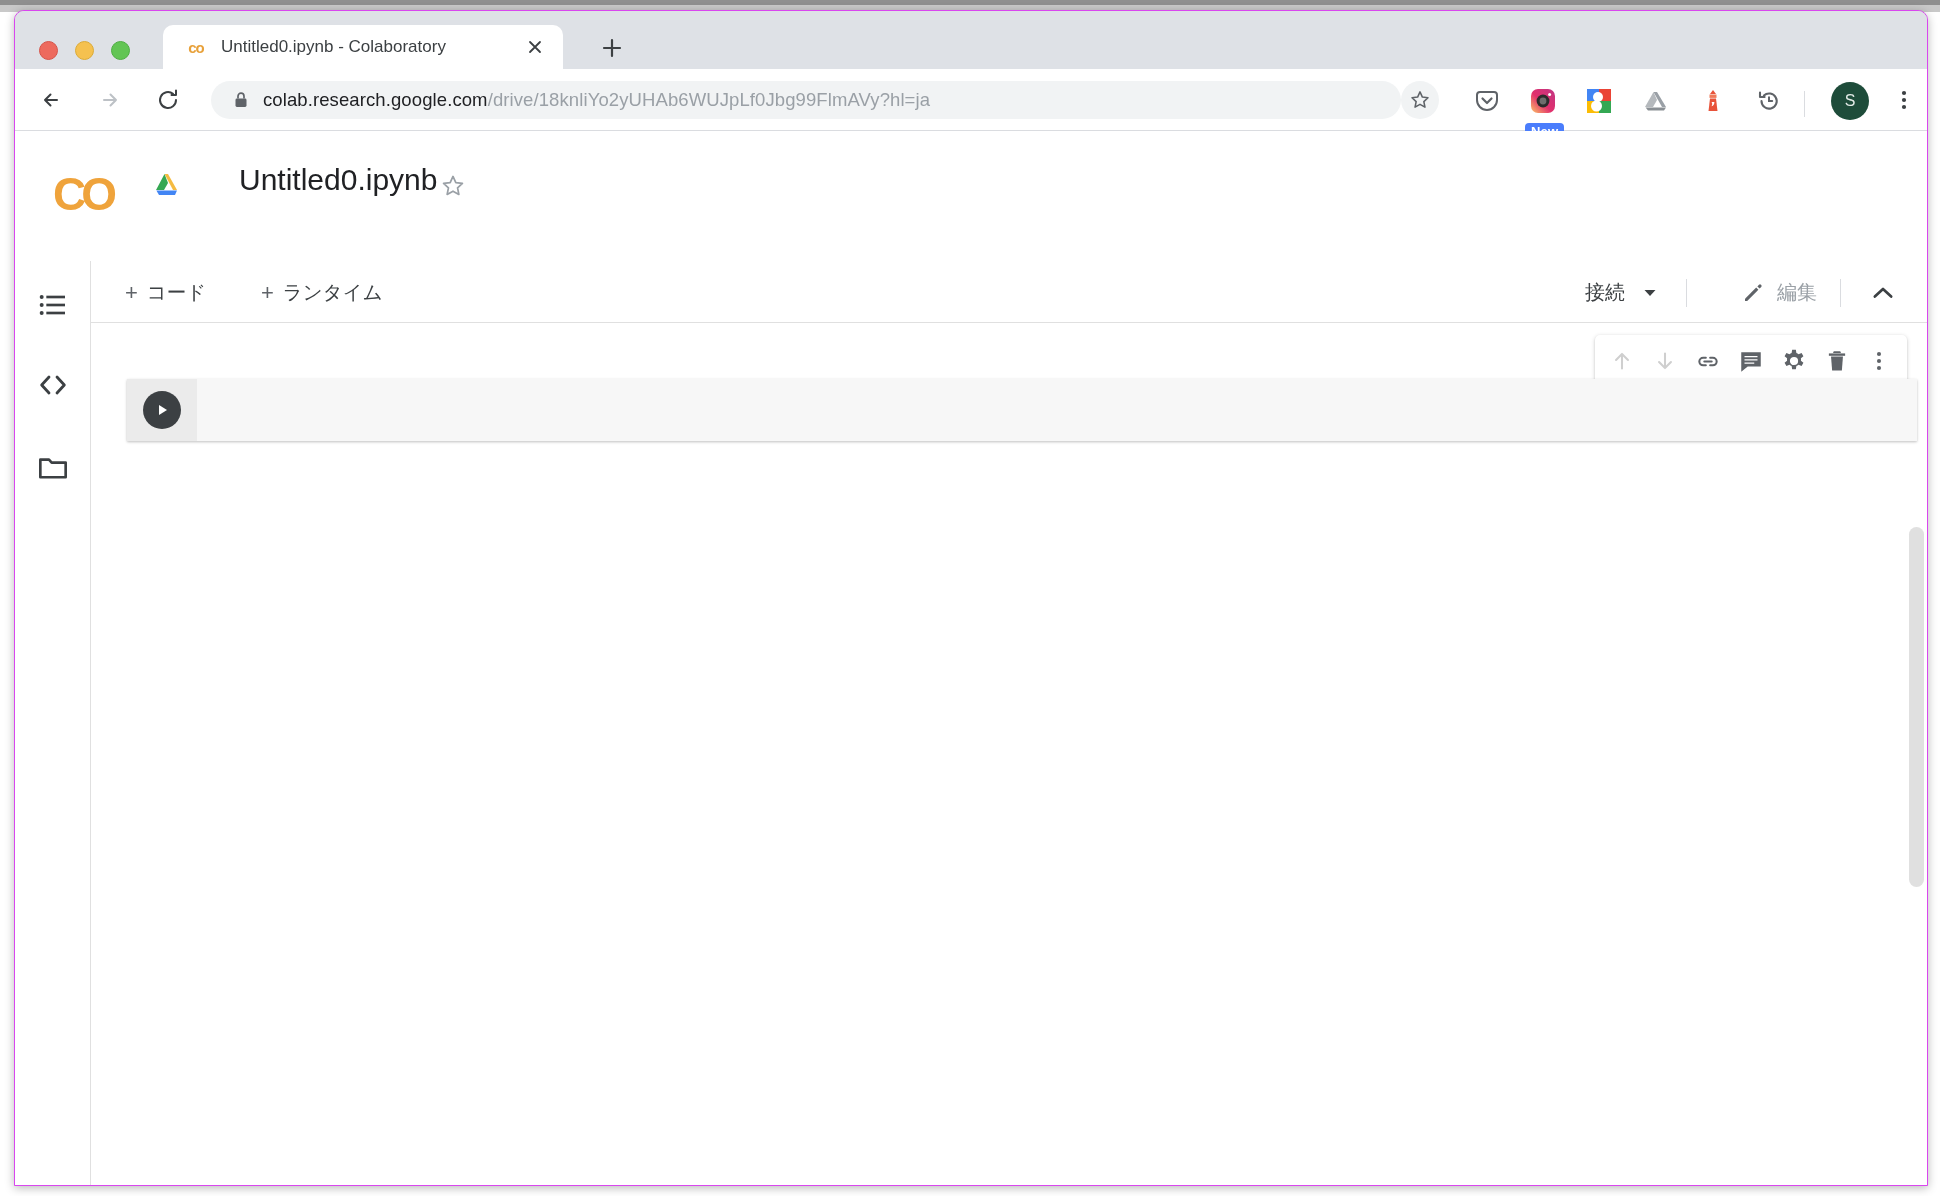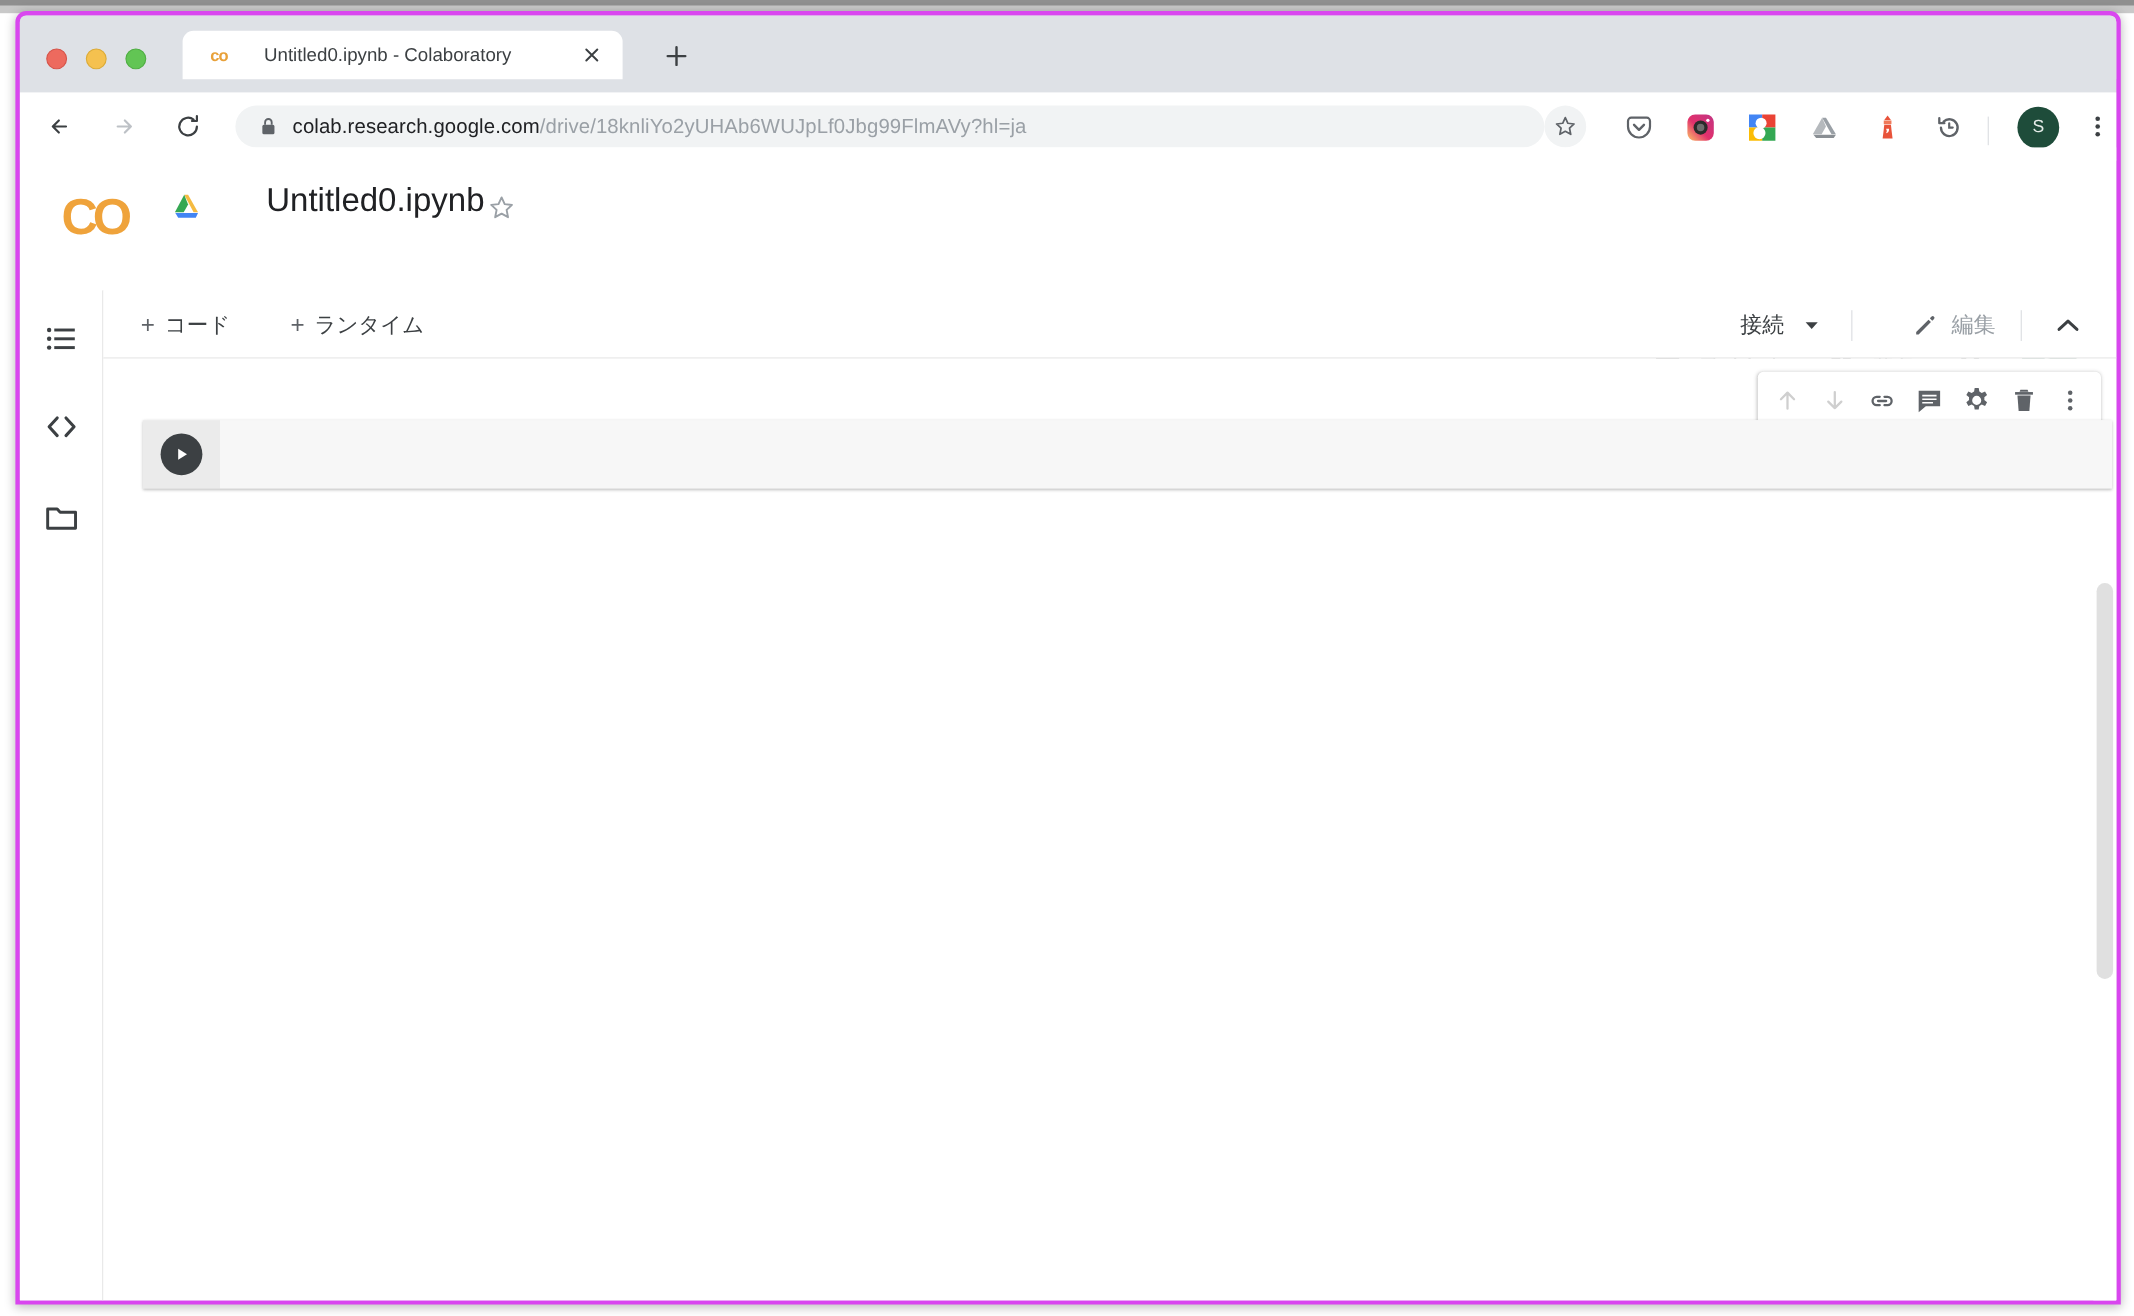--- a/index.html
+++ b/index.html
@@ -10,21 +10,21 @@
     overflow: hidden;
   }
 
   
   #window-frame {
     position: absolute;
     left: 14px; top: 10px;
     width: 1914px; height: 1176px;
     background: #dee1e6;
     border-radius: 10px 10px 0 0;
-    border: 4px solid #d946ef;
+    border: 1px solid #d946ef;
     overflow: hidden;
     box-shadow: 0 2px 10px rgba(0,0,0,.28);
   }
   #desk-strip {
     position: absolute; left: 0; top: 0; width: 1940px; height: 12px;
     background: #c9c9c9;
   }
   #desk-strip-dark {
     position: absolute; left: 0; top: 0; width: 1940px; height: 5px;
     background: #8f8f8f;
@@ -46,36 +46,36 @@
     background: #ffffff;
     border-radius: 10px 10px 0 0;
     display: flex; align-items: center;
   }
   #tab-favicon {
     margin-left: 22px; width: 22px; height: 22px;
     display: flex; align-items: center; justify-content: center;
     font-weight: bold; font-size: 15px; color: #e8a13a; letter-spacing: -1px;
   }
   #tab-title {
-    margin-left: 30px; font-size: 17px; color: #3c4043;
+    margin-left: 14px; font-size: 17px; color: #3c4043;
     white-space: nowrap; overflow: hidden; text-overflow: ellipsis;
     max-width: 270px;
   }
   #tab-close {
     position: absolute; right: 18px; top: 12px;
     width: 20px; height: 20px; cursor: pointer;
   }
   #newtab-button {
     position: absolute; left: 582px; top: 22px;
     width: 30px; height: 30px; cursor: pointer;
   }
 
   
   #toolbar {
-    position: absolute; left: 0; top: 70px; width: 100%; height: 62px;
+    position: absolute; left: 0; top: 58px; width: 100%; height: 62px;
     background: #ffffff;
     border-bottom: 1px solid #dadce0;
   }
   .navbtn {
     position: absolute; top: 14px; width: 34px; height: 34px; cursor: pointer;
   }
   #nav-back { left: 20px; }
   #nav-forward { left: 78px; }
   #nav-reload { left: 136px; }
 

